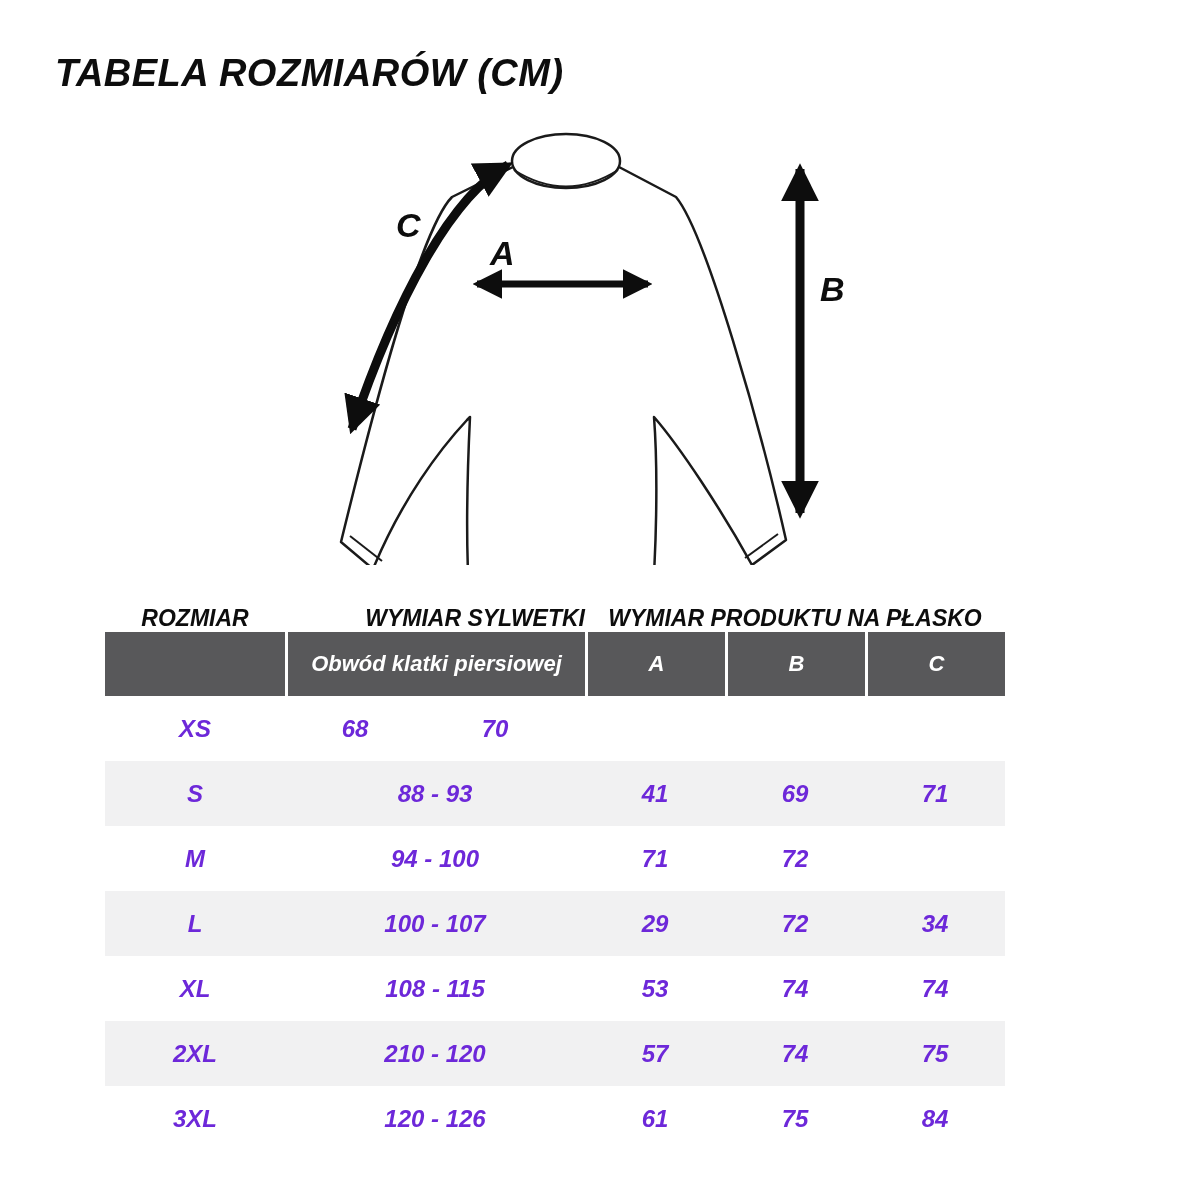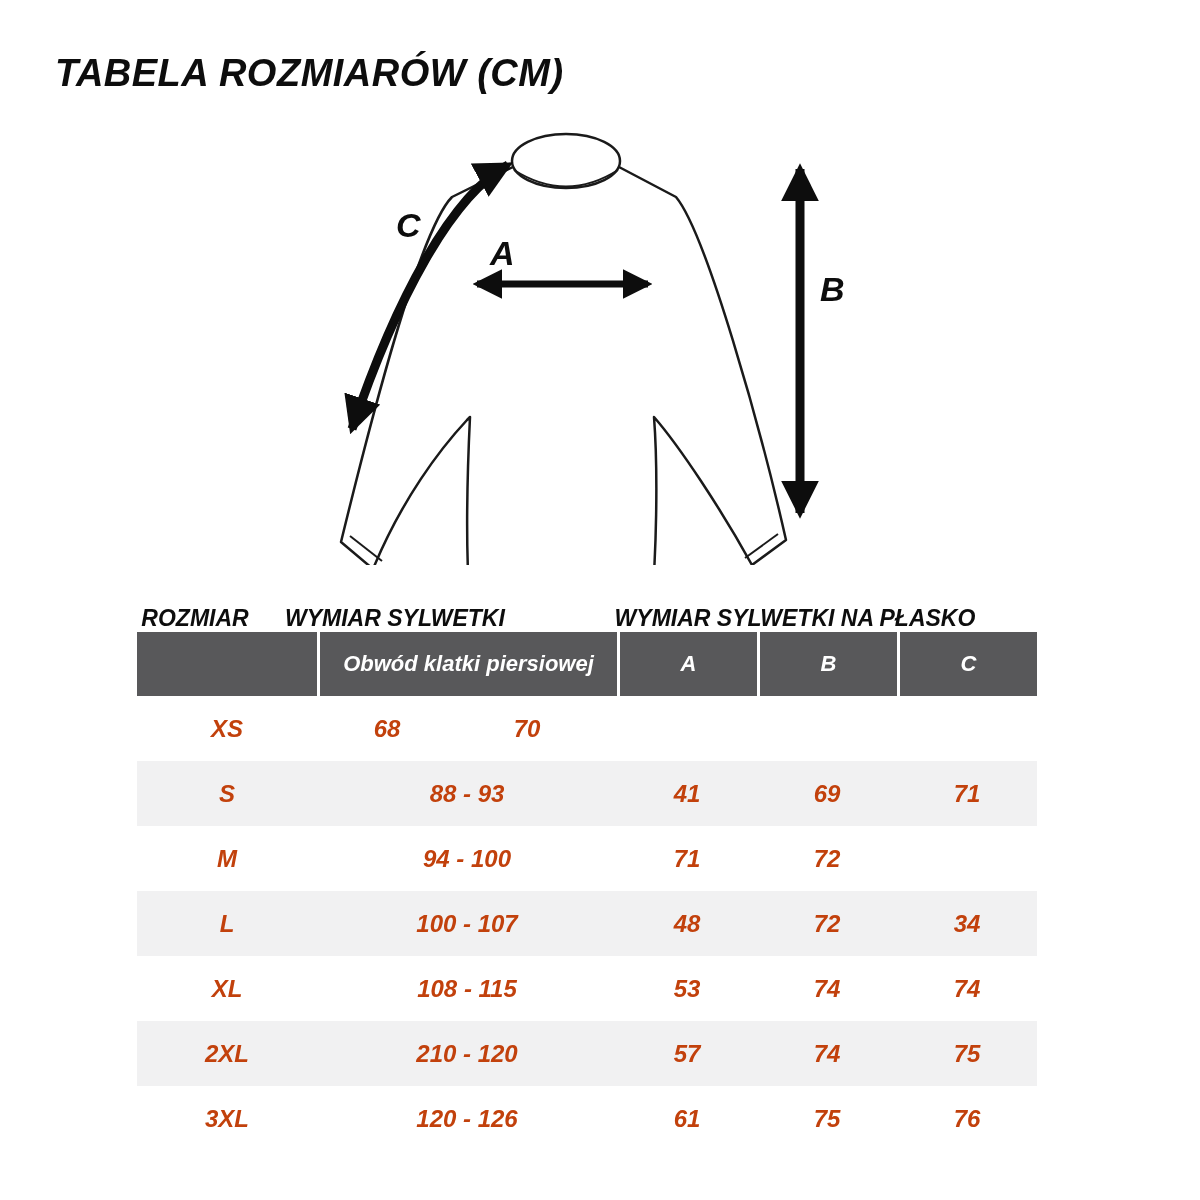--- a/index.html
+++ b/index.html
@@ -26,29 +26,29 @@
   .thead-labels {
     display:flex;
     width:900px;
     margin:40px auto 0 auto;
     font-size:23px;
     font-weight:bold;
     font-style:italic;
     color:#0d0d0d;
   }
   .thead-labels .gh-size    { width:180px; text-align:center; }
-  .thead-labels .gh-body    { width:300px; text-align:left; }
+  .thead-labels .gh-body    { width:300px; text-align:right; }
   .thead-labels .gh-product { width:420px; text-align:center; }
 
-  .row { display:flex; width:900px; height:65px; align-items:center;margin-left:32px; }
+  .row { display:flex; width:900px; height:65px; align-items:center; }
   .row .cell {
     display:flex; align-items:center; justify-content:center;
     height:100%;
     font-size:24px; font-weight:bold; font-style:italic;
-    color:#c2410c;
+    color:#6d28d9;
   }
   .col-size  { width:180px; }
   .col-chest { width:300px; }
   .col-a, .col-b, .col-c { width:140px; }
 
   .row.header { background:none; height:64px; }
   .row.header .cell {
     background:#58585a;
     color:#ffffff;
     font-size:22px;
@@ -99,21 +99,21 @@
     <path d="M 508 48 C 452 78, 396 182, 352 312" fill="none" stroke="#0d0d0d" stroke-width="9" marker-start="url(#ah)" marker-end="url(#ah)"></path>
 
     <text x="490" y="148" font-size="34" font-weight="bold" font-style="italic" fill="#0d0d0d">A</text>
     <text x="820" y="184" font-size="34" font-weight="bold" font-style="italic" fill="#0d0d0d">B</text>
     <text x="396" y="120" font-size="34" font-weight="bold" font-style="italic" fill="#0d0d0d">C</text>
   </svg>
 
   <div class="thead-labels">
     <div class="gh-size">ROZMIAR</div>
     <div class="gh-body">WYMIAR SYLWETKI</div>
-    <div class="gh-product">WYMIAR SYLWETKI NA PŁASKO</div>
+    <div class="gh-product">WYMIAR PRODUKTU NA PŁASKO</div>
   </div>
 
   <div class="size-table">
 
     <div class="row header">
       <div class="cell col-size"></div>
       <div class="cell col-chest">Obwód klatki piersiowej</div>
       <div class="cell col-a">A</div>
       <div class="cell col-b">B</div>
       <div class="cell col-c">C</div>
@@ -136,21 +136,21 @@
     <div class="row">
       <div class="cell col-size">M</div>
       <div class="cell col-chest">94 - 100</div>
       <div class="cell col-b">71</div>
       <div class="cell col-c">72</div>
     </div>
 
     <div class="row alt">
       <div class="cell col-size">L</div>
       <div class="cell col-chest">100 - 107</div>
-      <div class="cell col-a">48</div>
+      <div class="cell col-a">29</div>
       <div class="cell col-b">72</div>
       <div class="cell col-c">34</div>
     </div>
 
     <div class="row">
       <div class="cell col-size">XL</div>
       <div class="cell col-chest">108 - 115</div>
       <div class="cell col-a">53</div>
       <div class="cell col-b">74</div>
       <div class="cell col-c">74</div>
@@ -162,17 +162,17 @@
       <div class="cell col-a">57</div>
       <div class="cell col-b">74</div>
       <div class="cell col-c">75</div>
     </div>
 
     <div class="row">
       <div class="cell col-size">3XL</div>
       <div class="cell col-chest">120 - 126</div>
       <div class="cell col-a">61</div>
       <div class="cell col-b">75</div>
-      <div class="cell col-c">76</div>
+      <div class="cell col-c">84</div>
     </div>
 
   </div>
 </div>
 
 </body></html>

